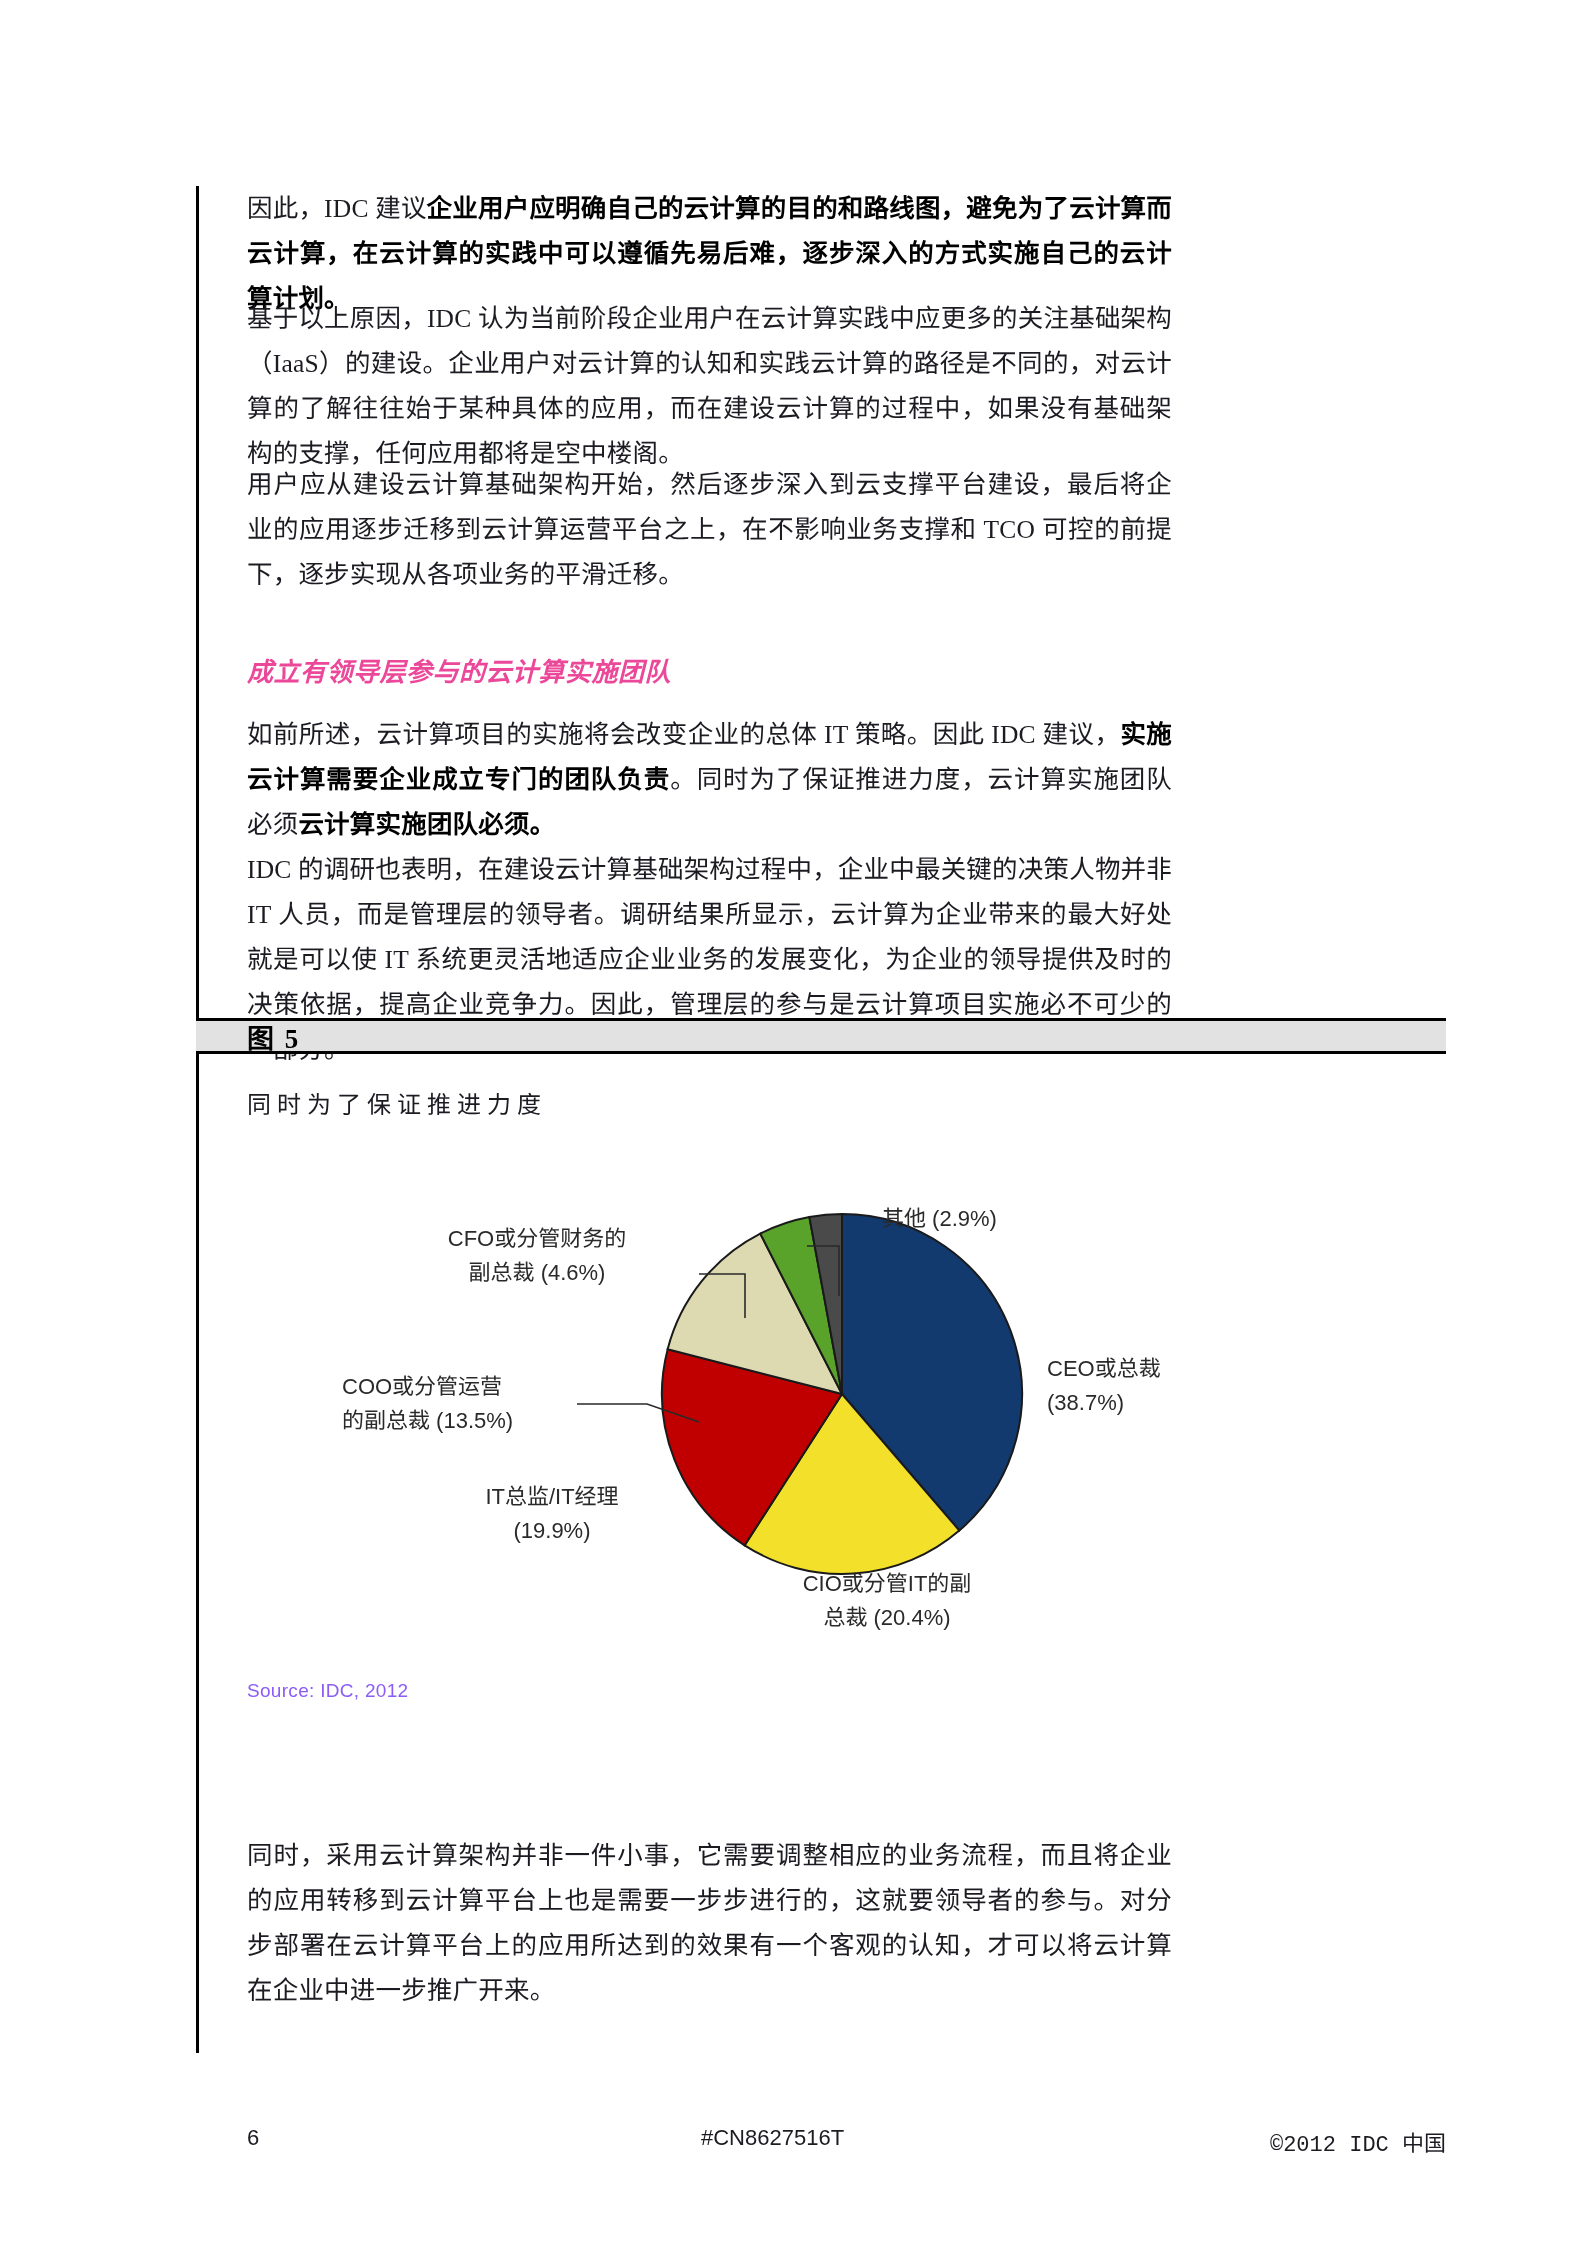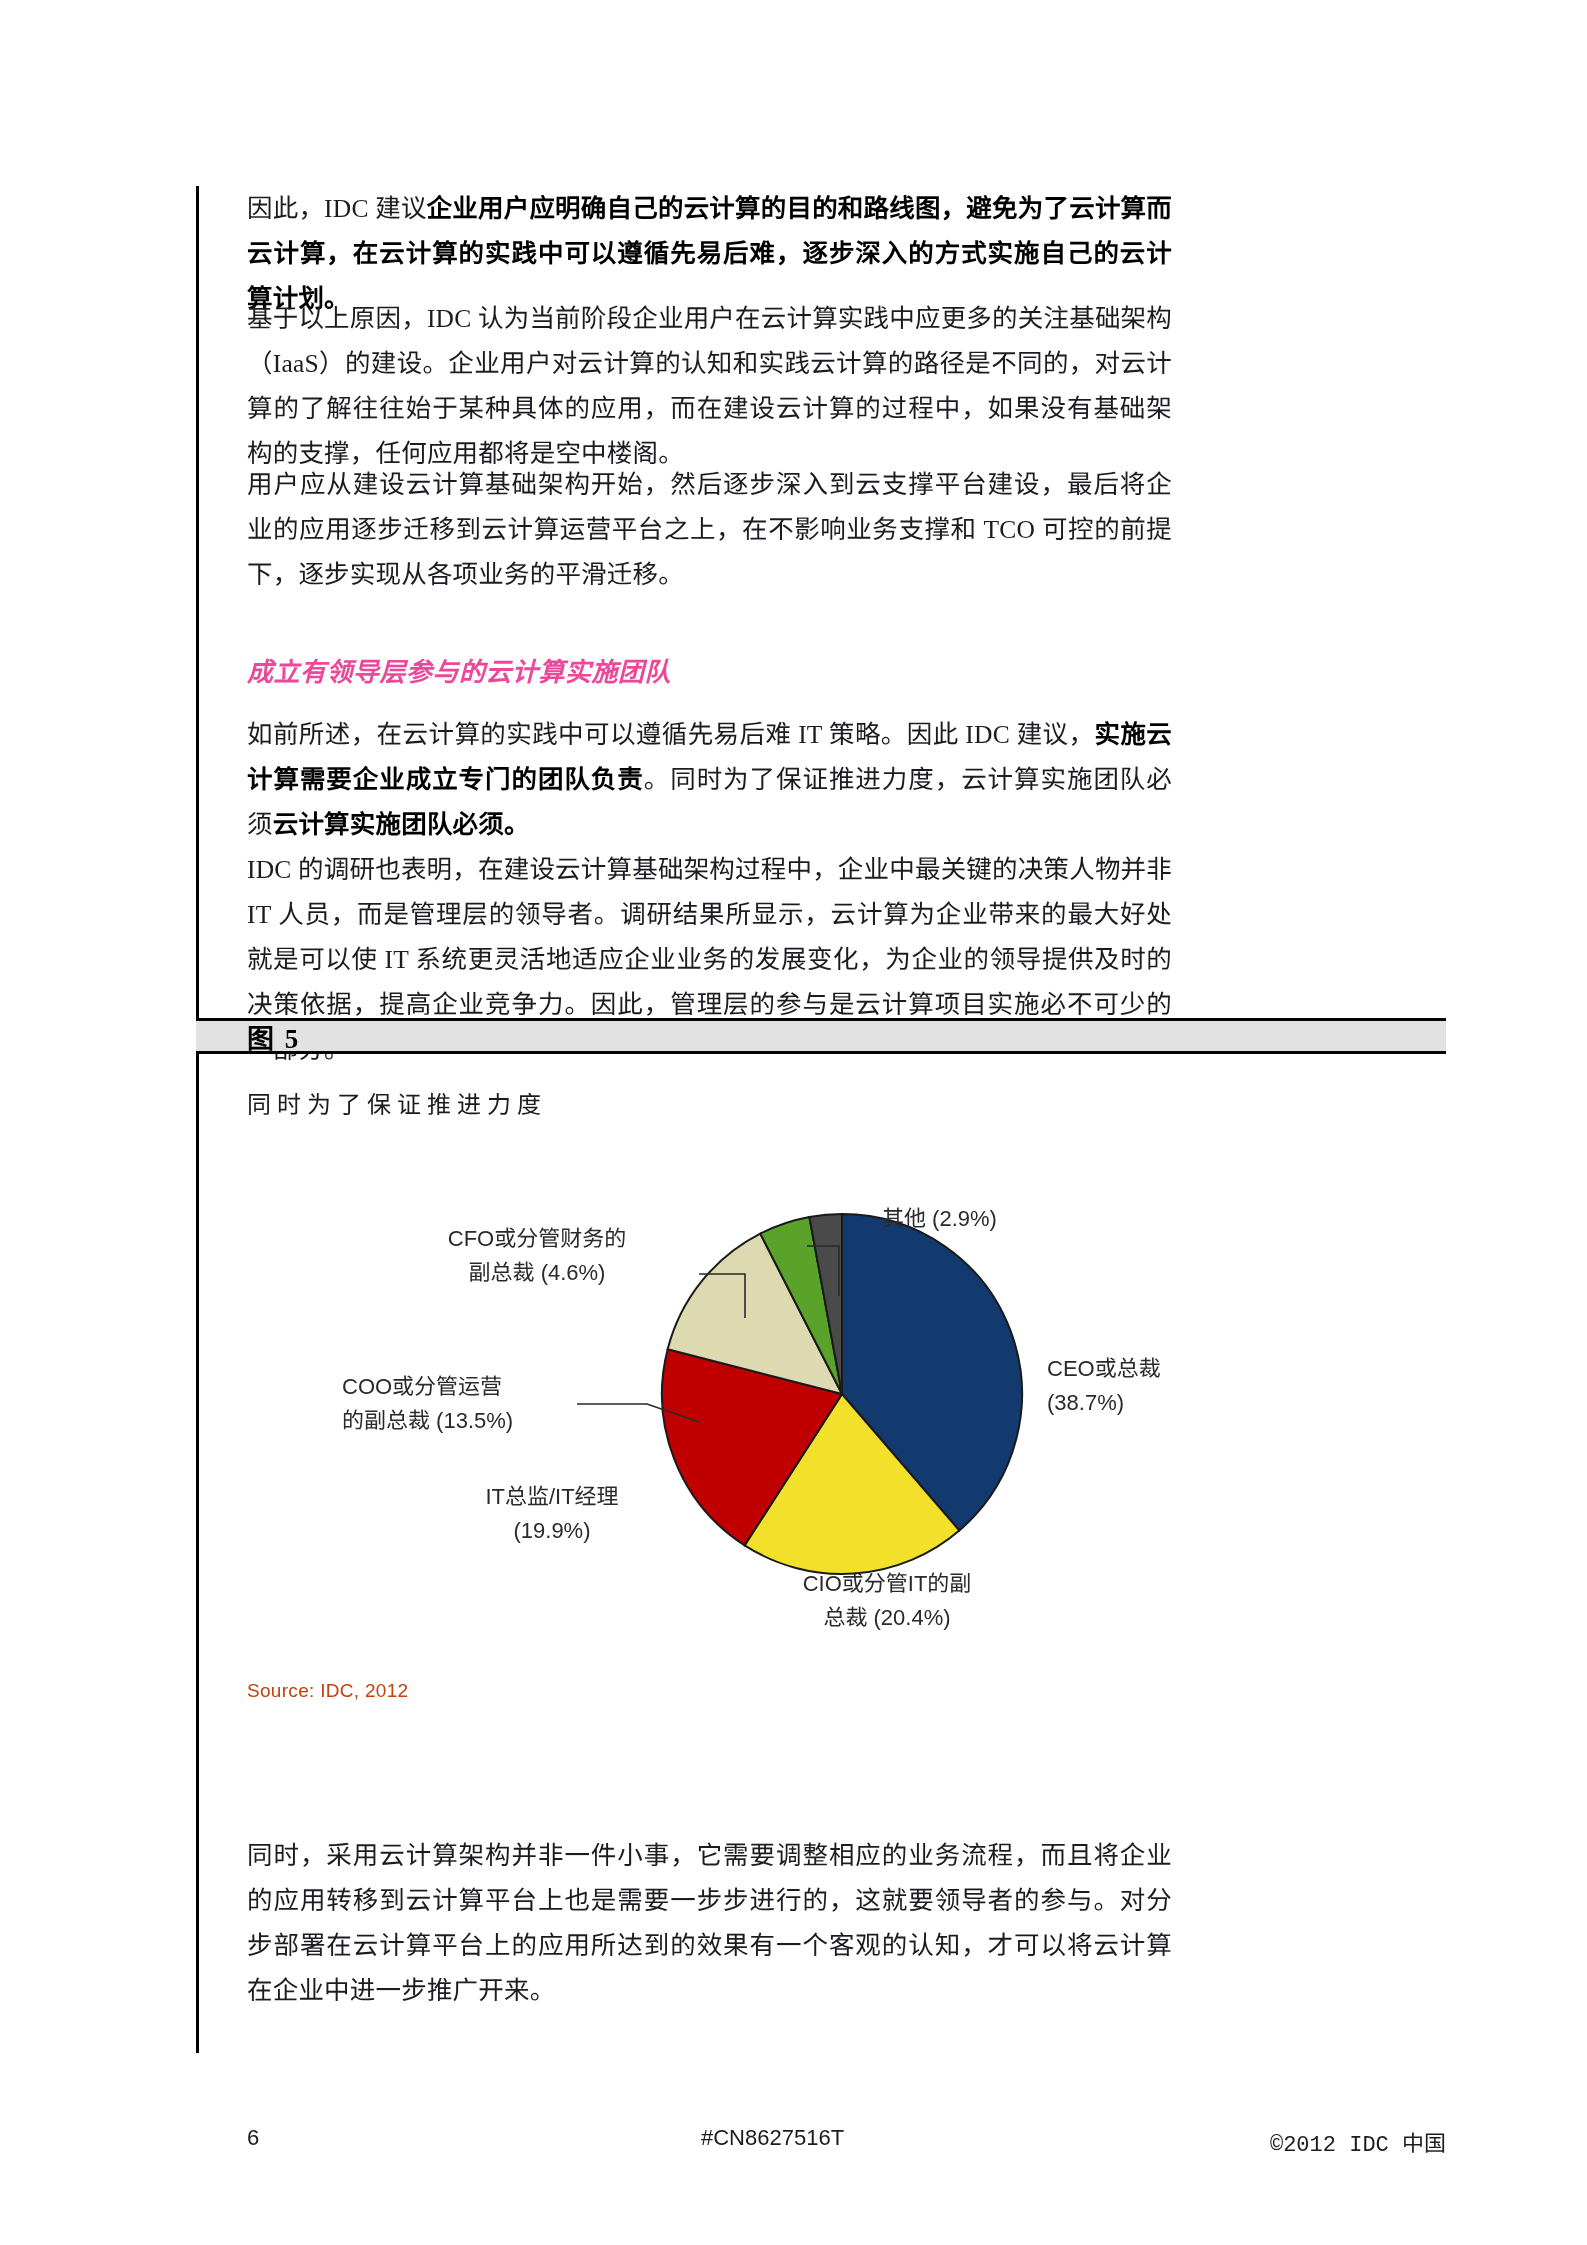--- a/index.html
+++ b/index.html
@@ -85,21 +85,21 @@
     padding: 31px 0 0 51px;
   }
   .fig-title {
     font-size: 24px;
     letter-spacing: 6px;
     color: #1b1b22;
   }
   .fig-source {
     font-family: "Liberation Sans", sans-serif;
     font-size: 19px;
-    color: #c2410c;
+    color: #8b5cf6;
     letter-spacing: 0.3px;
   }
 
   
   #chart-wrap {
     position: relative;
     width: 1190px;
     height: 500px;
     margin-top: 26px;
   }
@@ -141,21 +141,21 @@
 
   <div class="body-col" style="top:462px;">
     <p class="para">用户应从建设云计算基础架构开始，然后逐步深入到云支撑平台建设，最后将企业的应用逐步迁移到云计算运营平台之上，在不影响业务支撑和 TCO 可控的前提下，逐步实现从各项业务的平滑迁移。</p>
   </div>
 
   <div class="body-col" style="top:653px;">
     <h3 class="subhead">成立有领导层参与的云计算实施团队</h3>
   </div>
 
   <div class="body-col" style="top:712px;">
-    <p class="para"><span>如前所述，在云计算的实践中可以遵循先易后难 IT 策略。因此 IDC 建议，</span><span class="b">实施云计算需要企业成立专门的团队负责</span><span>。同时为了保证推进力度，云计算实施团队必须</span><span class="b">云计算实施团队必须。</span></p>
+    <p class="para"><span>如前所述，云计算项目的实施将会改变企业的总体 IT 策略。因此 IDC 建议，</span><span class="b">实施云计算需要企业成立专门的团队负责</span><span>。同时为了保证推进力度，云计算实施团队必须</span><span class="b">云计算实施团队必须。</span></p>
   </div>
 
   <div class="body-col" style="top:847px;">
     <p class="para">IDC 的调研也表明，在建设云计算基础架构过程中，企业中最关键的决策人物并非 IT 人员，而是管理层的领导者。调研结果所显示，云计算为企业带来的最大好处就是可以使 IT 系统更灵活地适应企业业务的发展变化，为企业的领导提供及时的决策依据，提高企业竞争力。因此，管理层的参与是云计算项目实施必不可少的一部分。</p>
   </div>
 
   <div id="figure-block">
 
     <div id="figure-head">
       <span class="fig-label">图 5</span>

